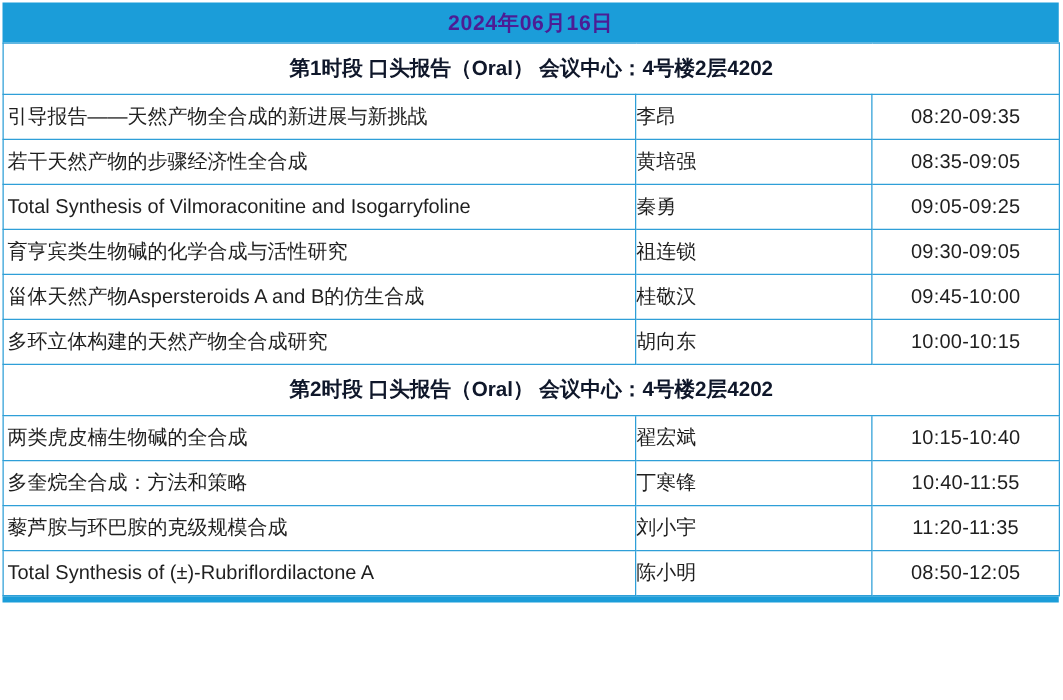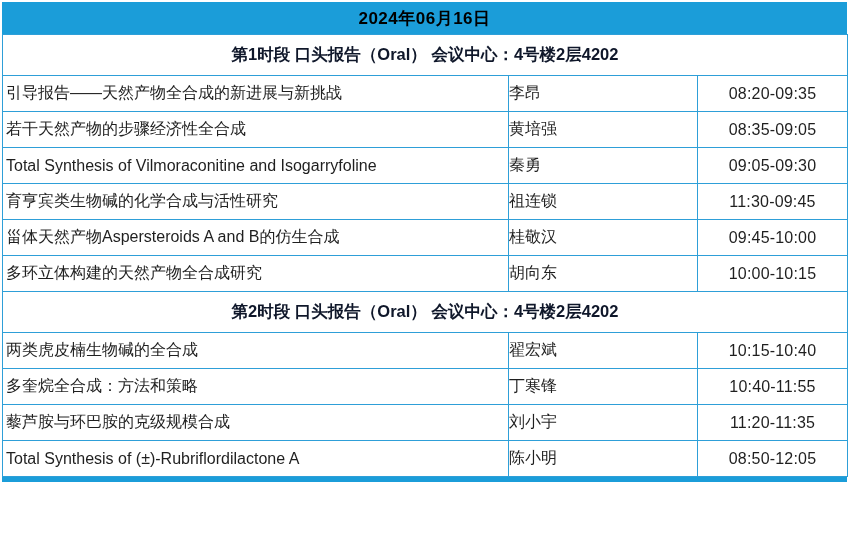--- a/index.html
+++ b/index.html
@@ -5,21 +5,21 @@
   :root{
     --header-bg:#1b9dd9;
     --border:#2e9fd8;
     --text:#1f1f1f;
   }
   *{box-sizing:border-box;margin:0;padding:0;}
   html,body{width:850px;height:560px;overflow:hidden;background:#ffffff;
     font-family:"Liberation Sans","DejaVu Sans",sans-serif;color:var(--text);}
   .wrap{width:845px;margin:2px 0 0 2px;border-bottom:5px solid var(--header-bg);}
   .date-header{
-    height:32px;background:var(--header-bg);color:#000000;
+    height:32px;background:var(--header-bg);color:#4c1d95;
     display:flex;align-items:center;justify-content:center;
     font-size:17px;font-weight:bold;letter-spacing:.5px;
   }
   table{width:100%;border-collapse:collapse;table-layout:fixed;}
   col.c-talk{width:506px;}
   col.c-speaker{width:189px;}
   col.c-time{width:150px;}
   td{border:1px solid var(--border);font-size:16px;color:var(--text);
      overflow:hidden;white-space:nowrap;}
   tr.section-row td{
@@ -55,27 +55,27 @@
 
   <tr class="data-row">
     <td class="talk">若干天然产物的步骤经济性全合成</td>
     <td class="speaker">黄培强</td>
     <td class="time">08:35-09:05</td>
   </tr>
 
   <tr class="data-row">
     <td class="talk">Total Synthesis of Vilmoraconitine and Isogarryfoline</td>
     <td class="speaker">秦勇</td>
-    <td class="time">09:05-09:30</td>
+    <td class="time">09:05-09:25</td>
   </tr>
 
   <tr class="data-row">
     <td class="talk">育亨宾类生物碱的化学合成与活性研究</td>
     <td class="speaker">祖连锁</td>
-    <td class="time">11:30-09:45</td>
+    <td class="time">09:30-09:05</td>
   </tr>
 
   <tr class="data-row">
     <td class="talk">甾体天然产物Aspersteroids A and B的仿生合成</td>
     <td class="speaker">桂敬汉</td>
     <td class="time">09:45-10:00</td>
   </tr>
 
   <tr class="data-row">
     <td class="talk">多环立体构建的天然产物全合成研究</td>

